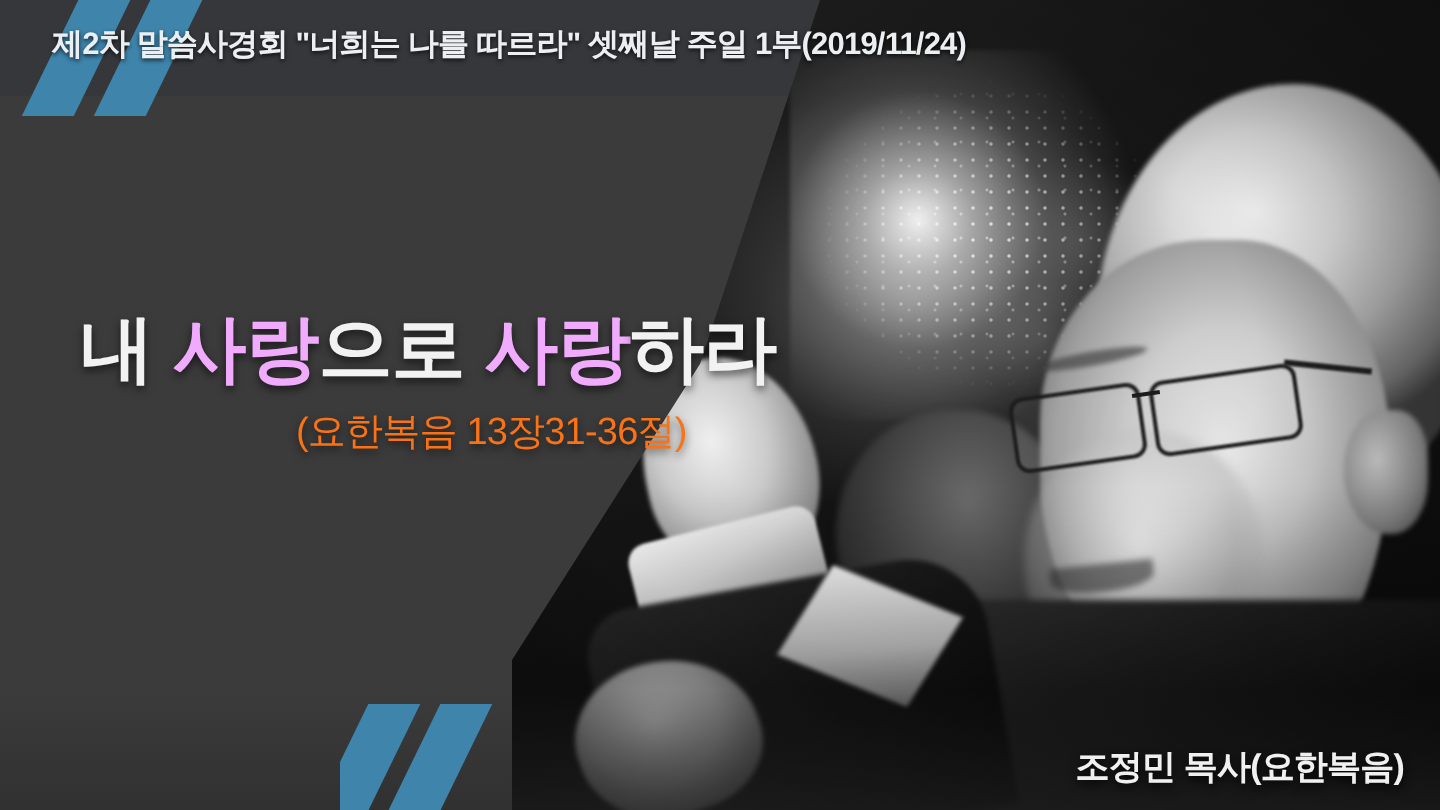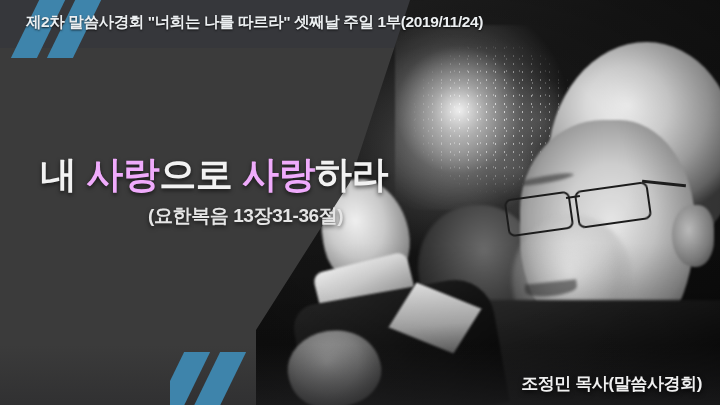--- a/index.html
+++ b/index.html
@@ -292,23 +292,23 @@
     color: #f2f2f2;
     text-shadow: 0 2px 4px rgba(0,0,0,.6);
   }
   .title .accent { color: #f0abfc; }
 
   .subtitle {
     position: absolute;
     left: 148px;
     top: 203px;
     font-size: 19px;
-    font-weight: 700;
+    font-weight: 400;
     letter-spacing: -0.4px;
-    color: #e5e5e5;
+    color: #f97316;
     white-space: nowrap;
     text-shadow: 0 2px 4px rgba(0,0,0,.6);
   }
 
   .speaker {
     position: absolute;
     right: 18px;
     bottom: 10px;
     font-size: 17px;
     font-weight: 700;
@@ -366,15 +366,15 @@
     <div class="slash slash-bl s1"></div>
     <div class="slash slash-bl s2"></div>
   </div>
 
   <div class="header-text">제2차 말씀사경회 "너희는 나를 따르라" 셋째날 주일 1부(2019/11/24)</div>
 
   <div class="title"><span>내 </span><span class="accent">사랑</span><span>으로 </span><span class="accent">사랑</span><span>하라</span></div>
 
   <div class="subtitle">(요한복음 13장31-36절)</div>
 
-  <div class="speaker">조정민 목사(말씀사경회)</div>
+  <div class="speaker">조정민 목사(요한복음)</div>
 
 </div>
 
 </body></html>

